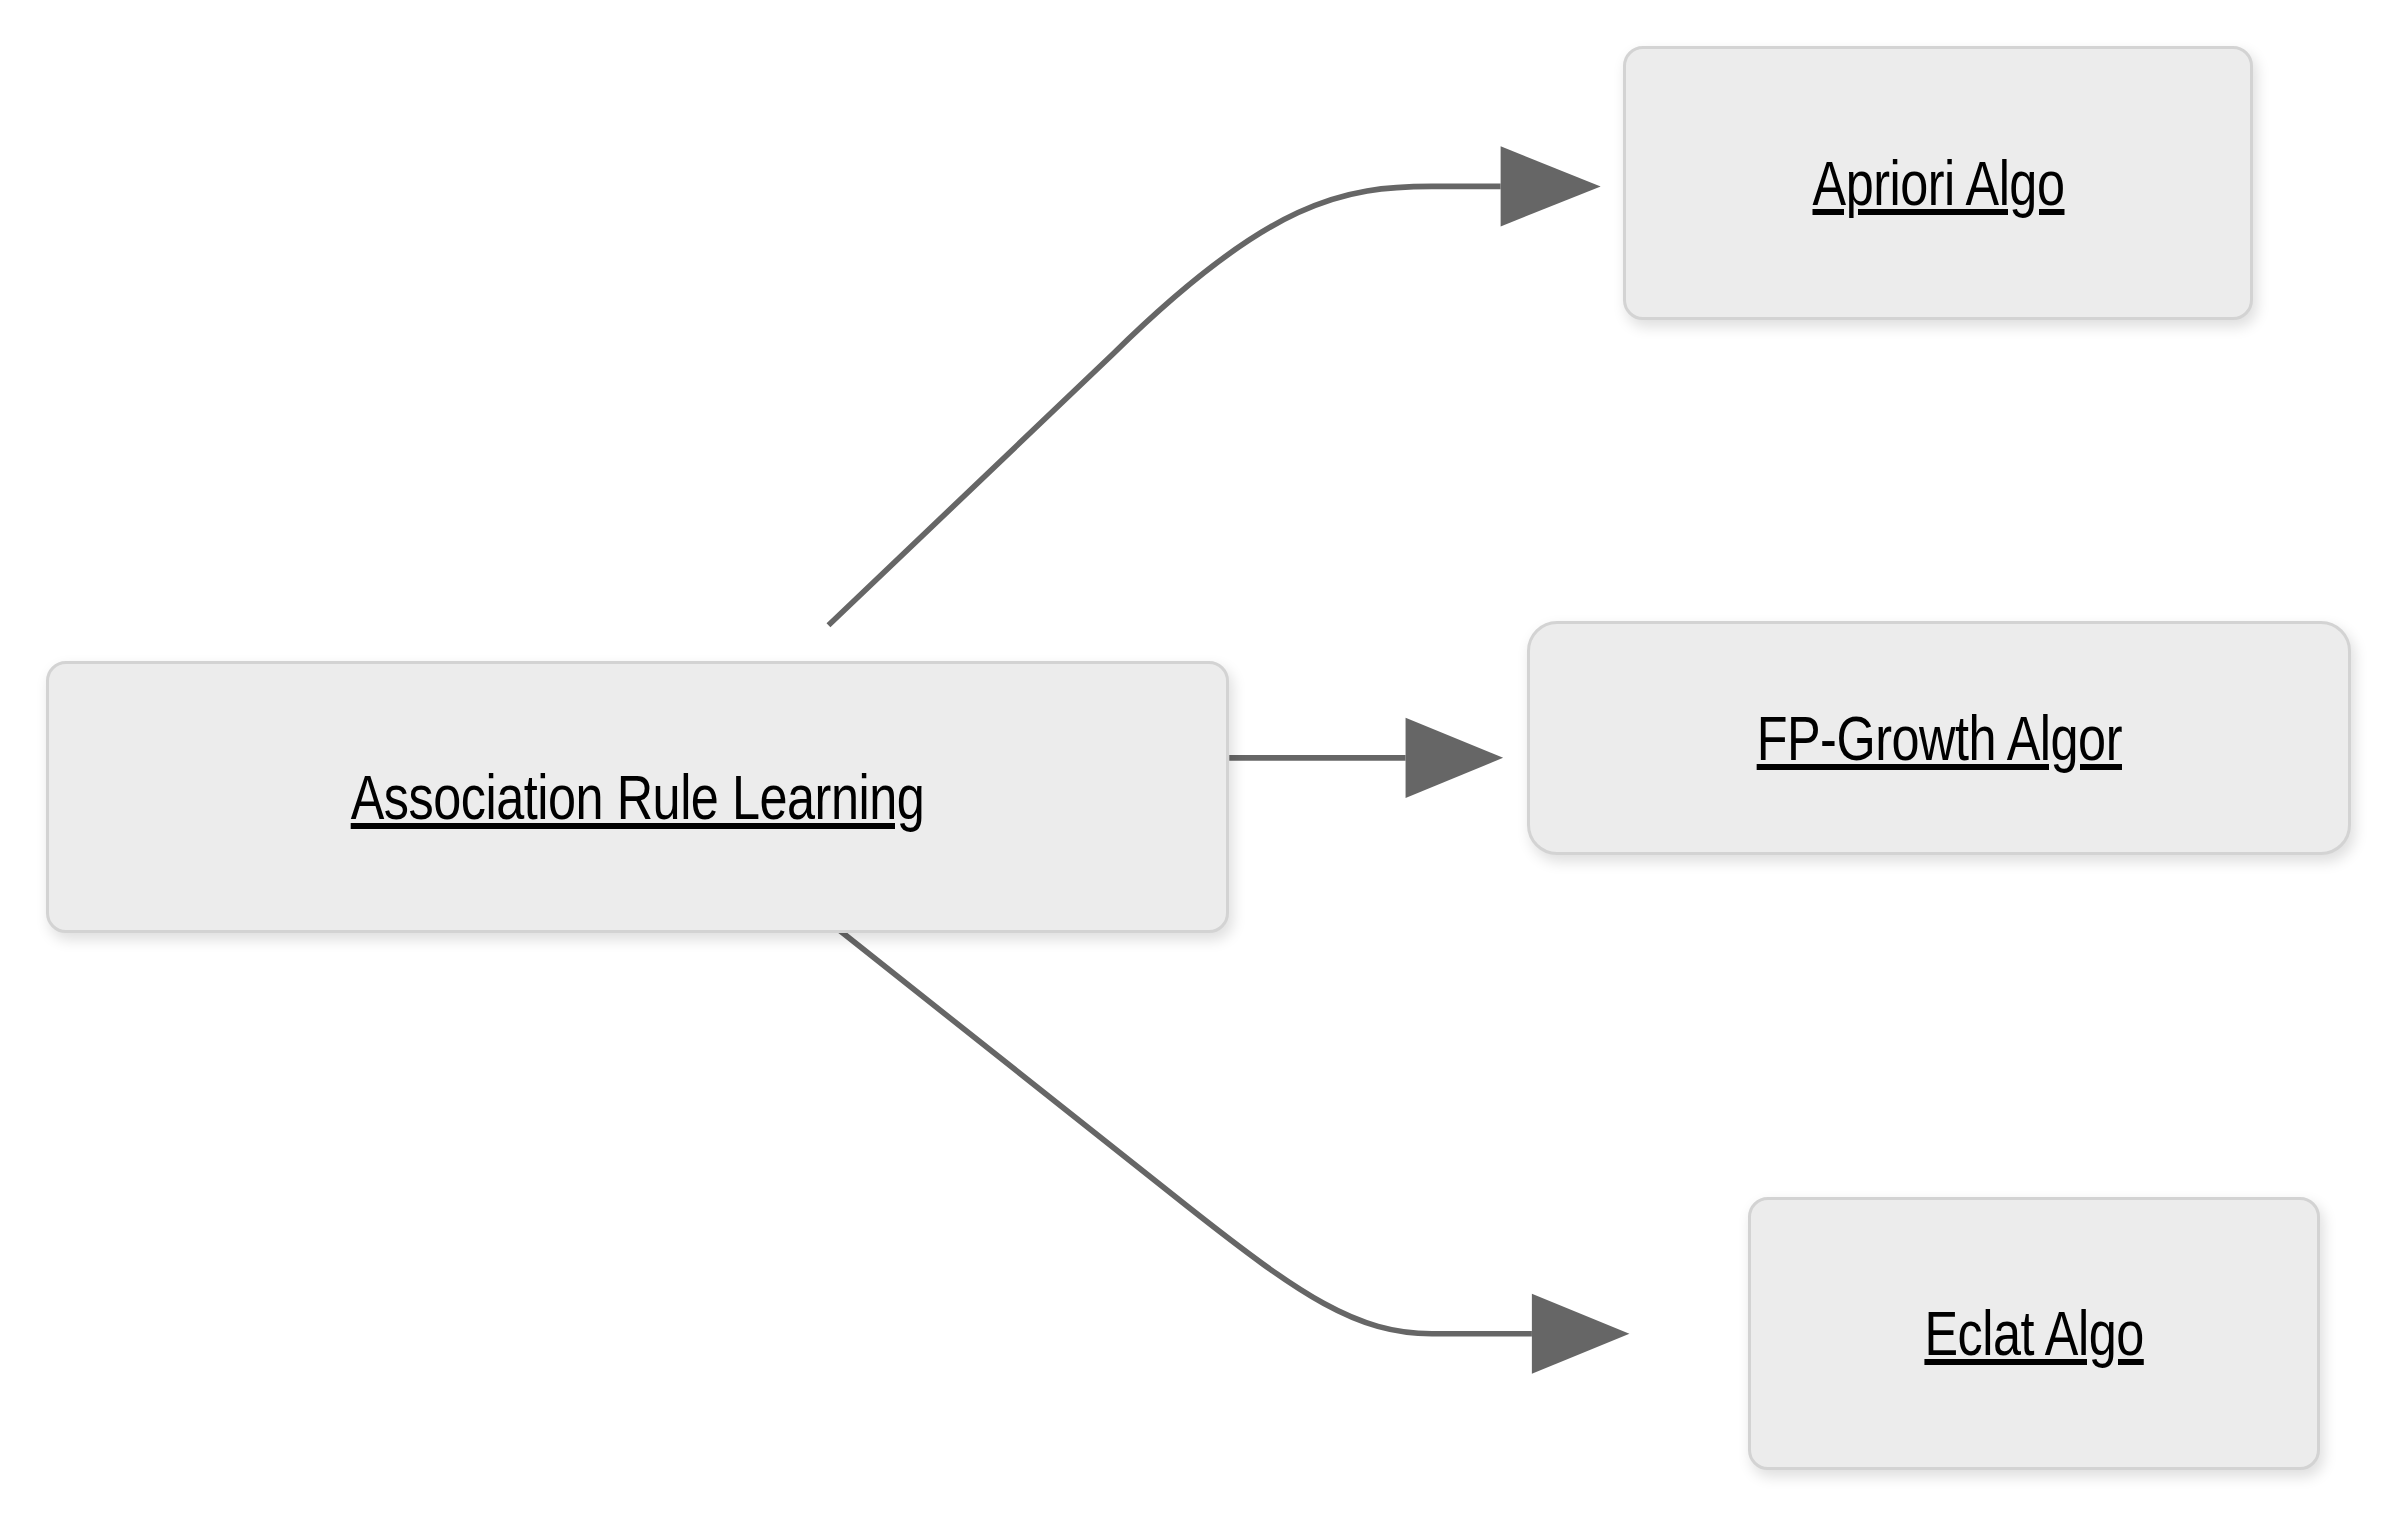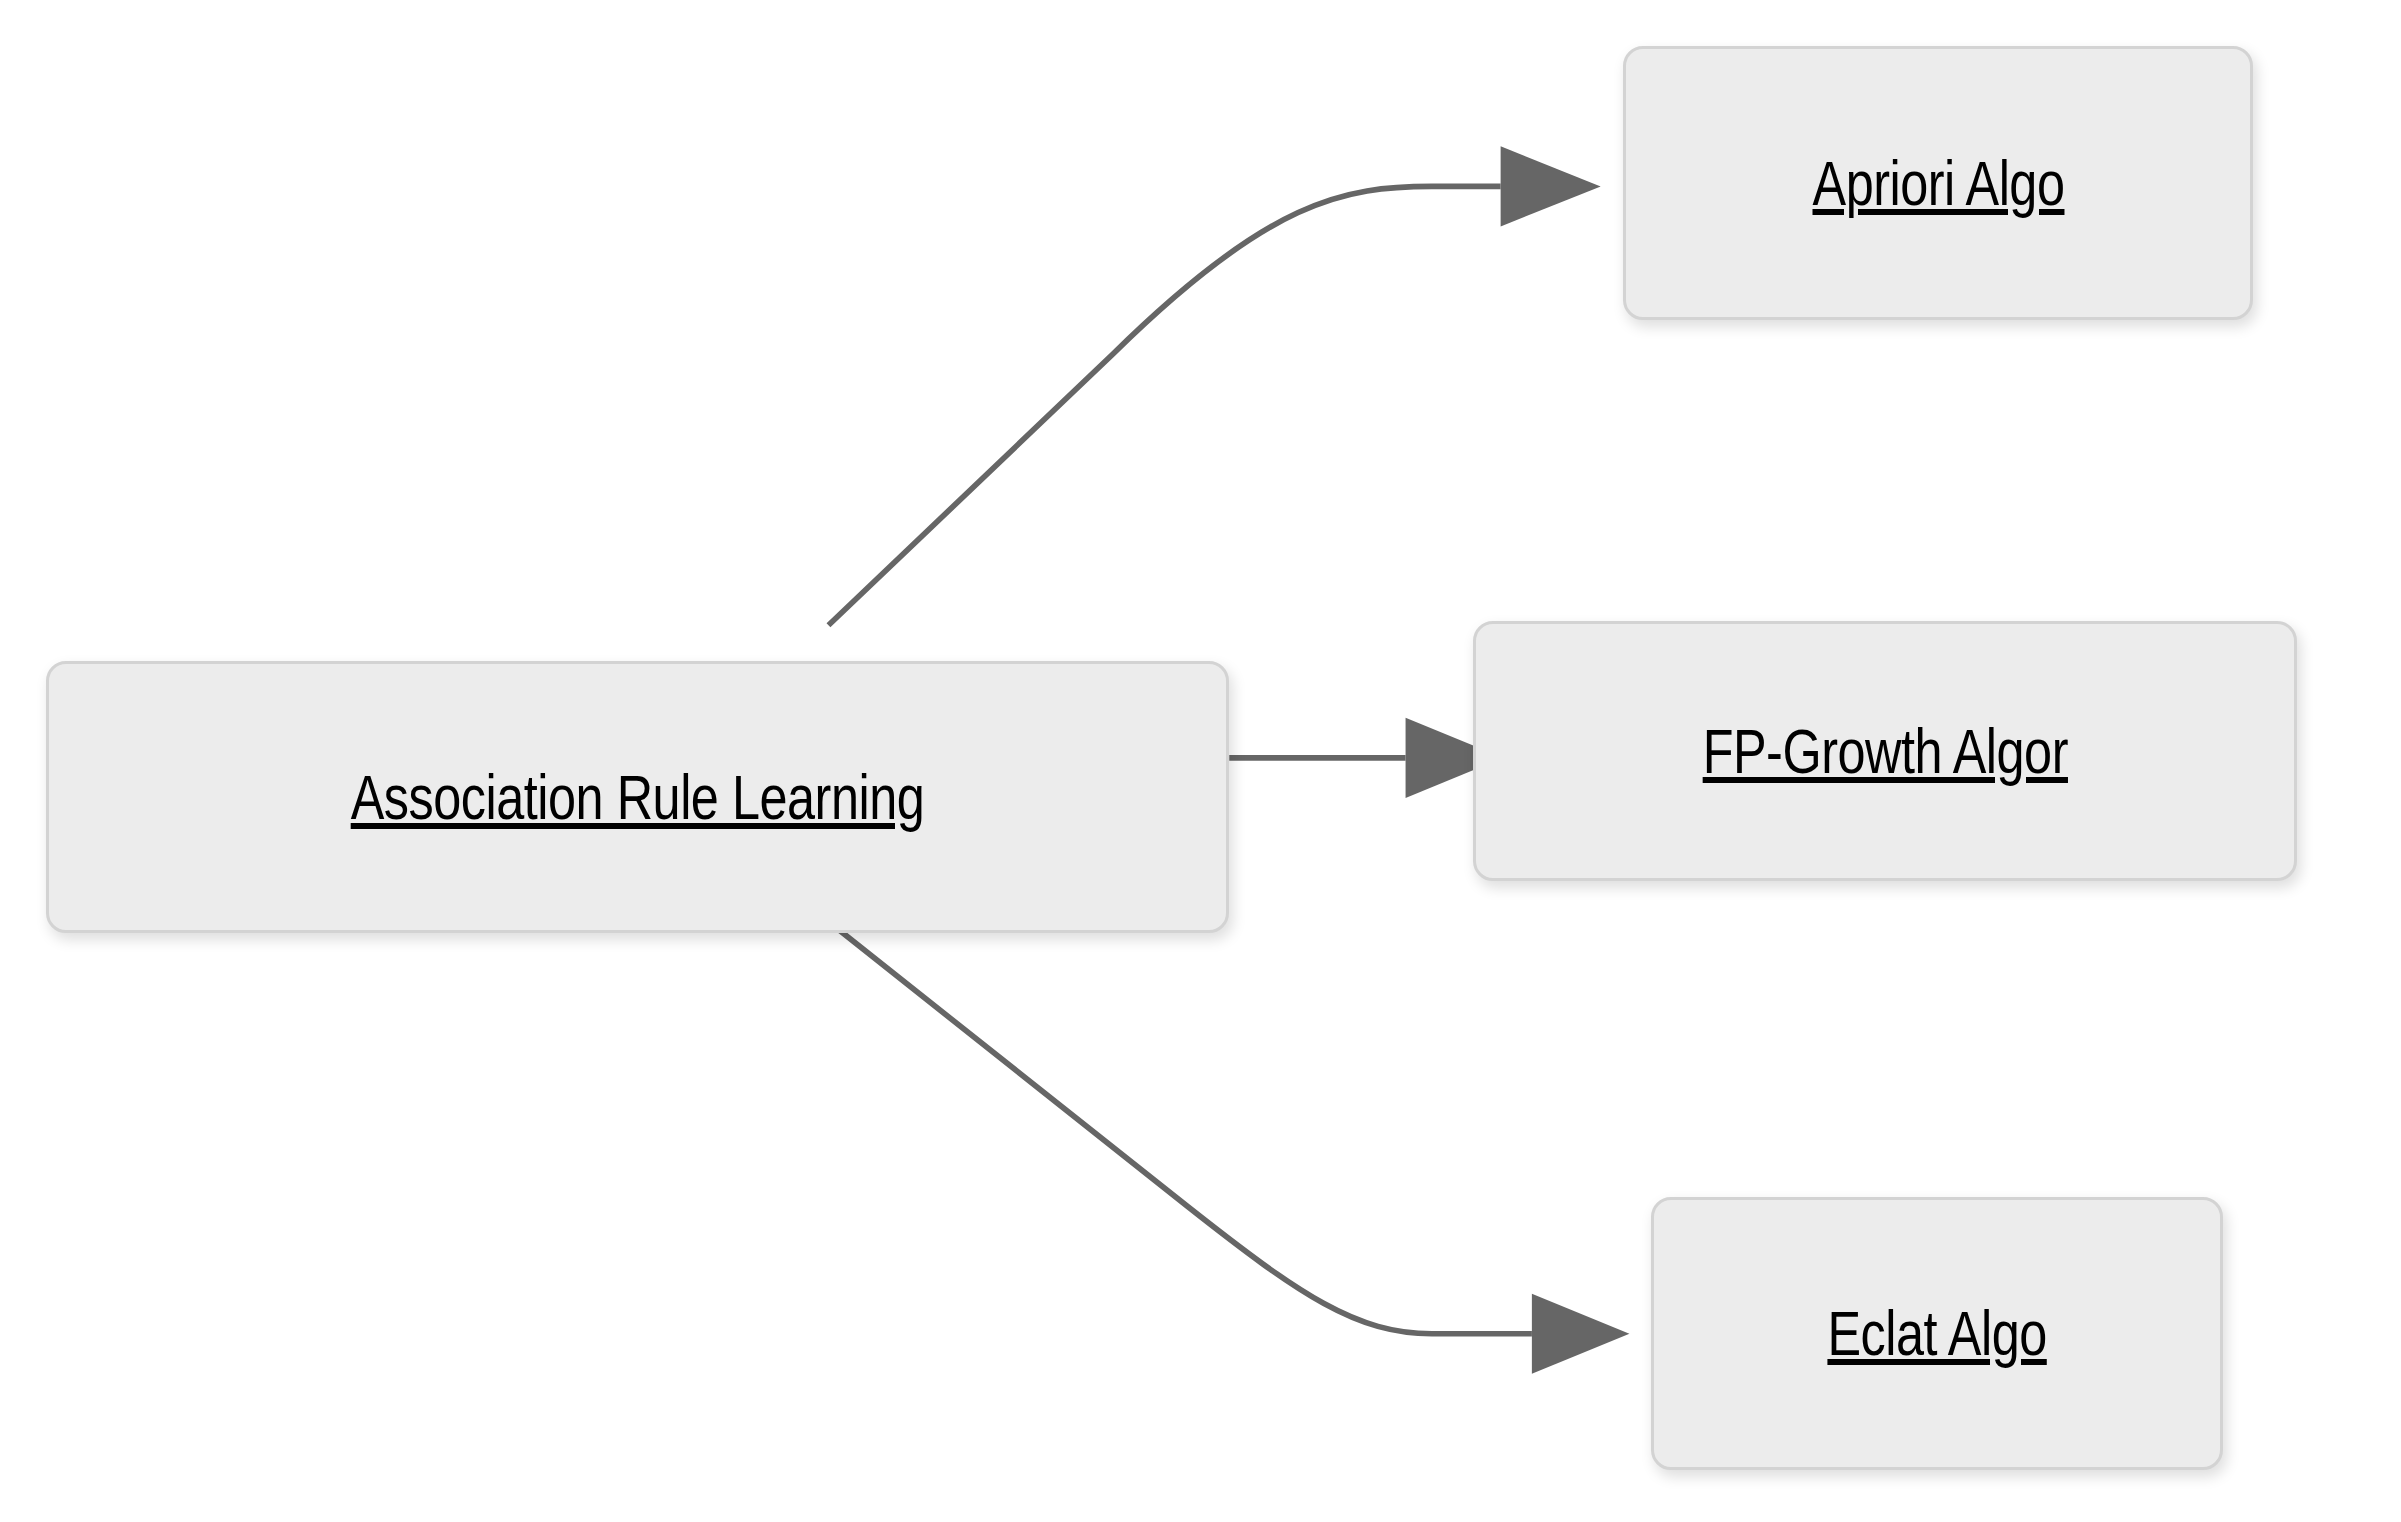--- a/index.html
+++ b/index.html
@@ -49,22 +49,22 @@
     line-height: 1.05;
     letter-spacing: -0.6px;
     white-space: nowrap;
     transform: scaleX(0.80);
     transform-origin: center center;
   }
 
   
   #node-root   { left: 46px;   top: 625px; width: 1183px; height: 272px; margin-top: 36px; }
   #node-apriori{ left: 1623px; top: 46px;   width: 630px; height: 274px; }
-  #node-fpgrowth{left: 1473px; top: 621px;  width: 824px; height: 260px; }
-  #node-eclat  { left: 1651px; top: 1197px; width: 572px;  height: 273px; }
+  #node-fpgrowth{left: 1527px; top: 621px;  width: 824px; height: 234px; border-radius: 30px; }
+  #node-eclat  { left: 1748px; top: 1197px; width: 572px;  height: 273px; }
 </style>
 </head>
 <body>
 
 <div id="canvas">
 
   <svg id="edge-layer" viewBox="0 0 3840 2434" width="2401" height="1522" xmlns="http://www.w3.org/2000/svg">
 
     <g>
       <path d="M 1325 1000

